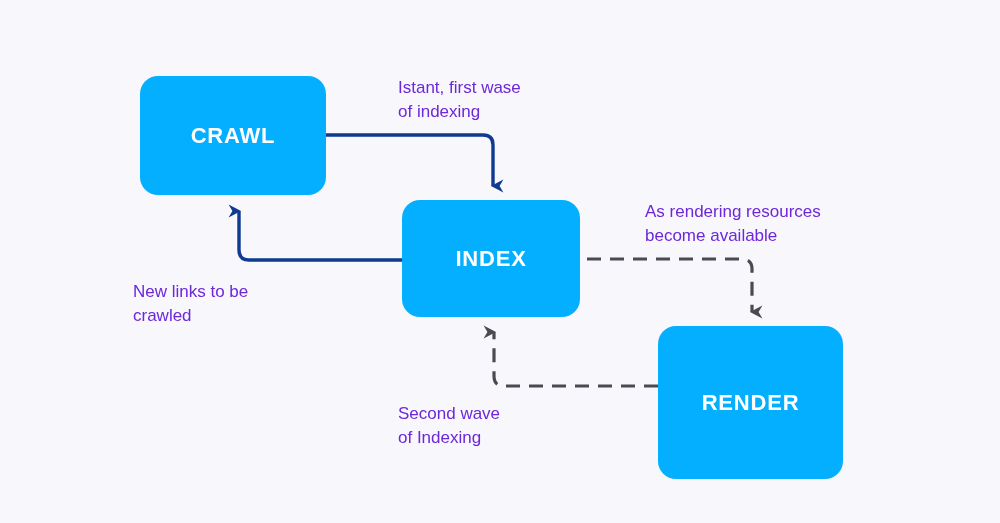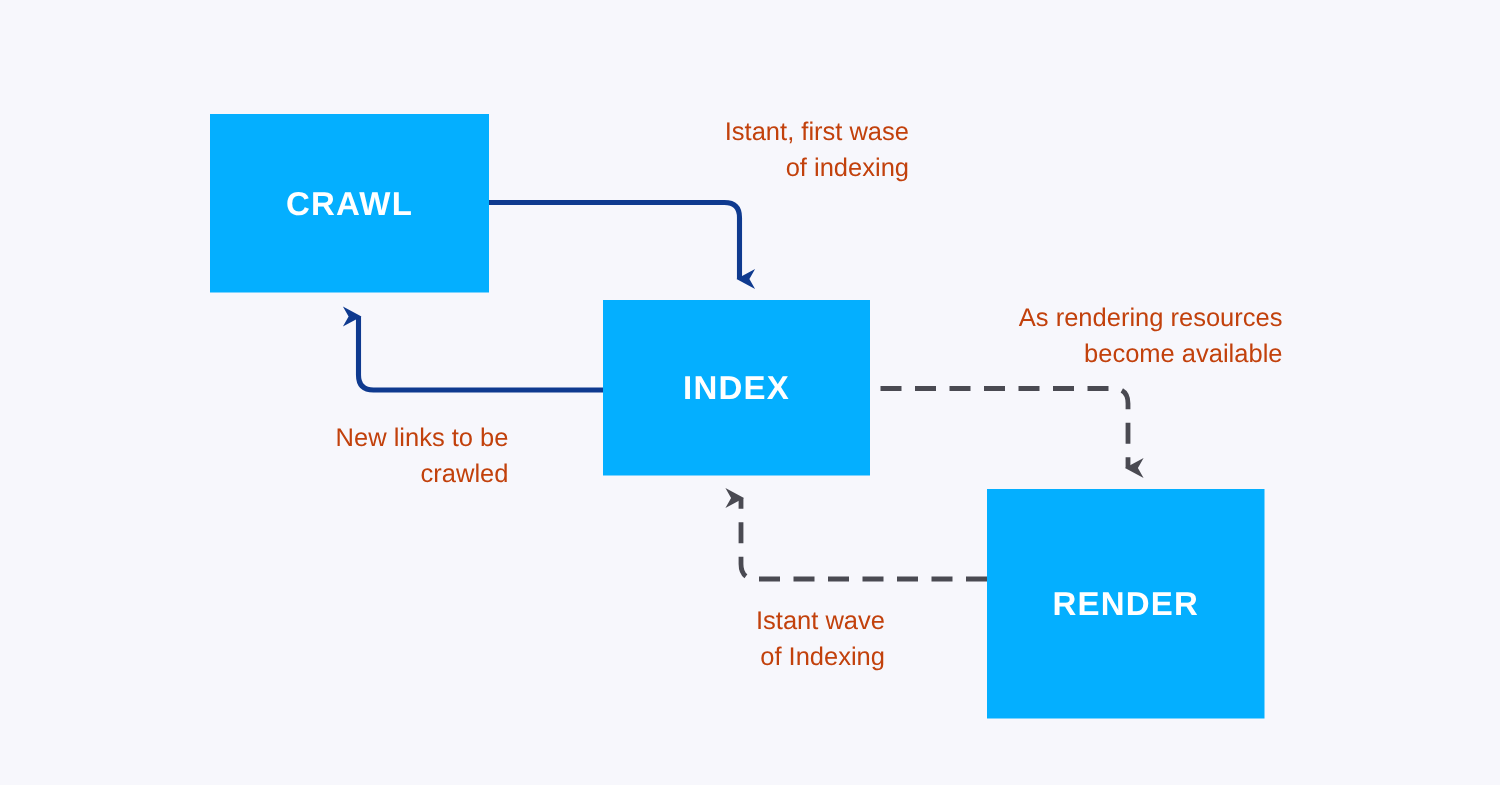--- a/index.html
+++ b/index.html
@@ -24,33 +24,33 @@
     top: 0;
     width: 1000px;
     height: 523px;
   }
   .node {
     position: absolute;
     display: flex;
     align-items: center;
     justify-content: center;
     background: #04afff;
-    border-radius: 0;
+    border-radius: 18px;
     color: #ffffff;
     font-size: 22px;
     font-weight: bold;
     letter-spacing: 0.8px;
     z-index: 2;
   }
   .edge-label {
     position: absolute;
-    color: #c2410c;
+    color: #6d28d9;
     font-size: 17px;
     line-height: 24px;
-    text-align: right;
+    text-align: left;
     white-space: pre-line;
     z-index: 3;
   }
 </style>
 </head>
 <body>
 
 <div id="diagram">
 
   <svg id="edges" viewBox="0 0 1000 523" width="1000" height="523">
@@ -86,16 +86,16 @@
 
   <div class="edge-label" style="left:398px; top:76px; width:208px;">Istant, first wase
 of indexing</div>
 
   <div class="edge-label" style="left:645px; top:200px; width:210px;">As rendering resources
 become available</div>
 
   <div class="edge-label" style="left:133px; top:280px; width:206px;">New links to be
 crawled</div>
 
-  <div class="edge-label" style="left:398px; top:402px; width:192px;">Istant wave
+  <div class="edge-label" style="left:398px; top:402px; width:192px;">Second wave
 of Indexing</div>
 
 </div>
 
 </body></html>

